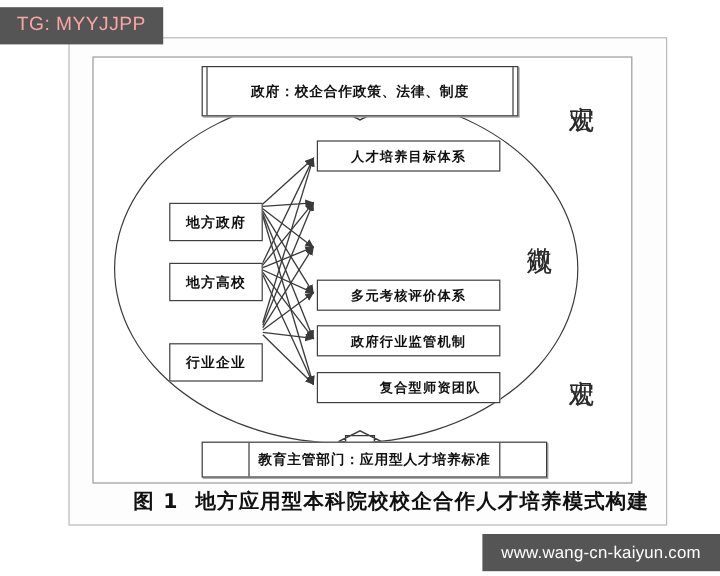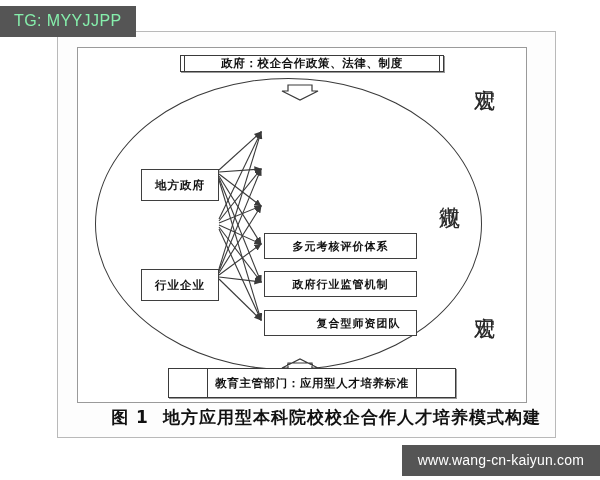--- a/index.html
+++ b/index.html
@@ -7,21 +7,21 @@
     width:600px;height:480px;
     background:#ffffff;
     font-family:"Liberation Sans","DejaVu Sans",sans-serif;
     position:relative;overflow:hidden;
   }
   #stage{position:absolute;left:0;top:0;width:600px;height:480px;background:#fff;}
 
   
   .tg-badge{
     position:absolute;left:0;top:6px;
-    background:#555555;color:#86efac;
+    background:#555555;color:#fca5a5;
     font-size:16px;letter-spacing:.4px;
     padding:6px 14px 7px 14px;
     font-family:"Liberation Sans","DejaVu Sans",sans-serif;
     z-index:40;white-space:nowrap;
   }
 
   
   .watermark{
     position:absolute;right:0;bottom:4px;
     background:#555555;color:#ffffff;
@@ -64,28 +64,28 @@
     box-shadow:1px 1px 0 #999;
   }
   .banner .cell-pad{width:38px;border-right:1.4px solid #3a3a3a;}
   .banner .cell-pad.right{border-right:none;border-left:1.4px solid #3a3a3a;}
   .banner .cell-main{
     flex:1;display:flex;align-items:center;justify-content:center;
     font-family:"DejaVu Sans","Liberation Sans",sans-serif;
     font-weight:bold;font-size:11.5px;color:#111;letter-spacing:.6px;
     white-space:nowrap;
   }
-  #banner-top{left:180px;top:55px;width:264px;height:17px;gap:36px;}
+  #banner-top{left:168px;top:55px;width:264px;height:42px;gap:36px;}
   #banner-bottom{left:168px;top:368px;width:288px;height:30px;}
 
   
   .left-bx{left:141px;width:78px;height:32px;font-size:11.5px;margin-top:12px;}
   #lb0{top:157px;}
   #lb1{top:207px;}
-  #lb2{top:257px;text-align:right;}
+  #lb2{top:274px;text-align:right;}
 
   
   .right-bx{left:264px;width:153px;height:26px;font-size:11px;}
   #rb0{top:117px;}
   #rb1{top:156px;}
   #rb2{top:195px;}
   #rb3{top:233px;}
   #rb4{top:271px;}
   #rb5{top:310px;padding-left:36px;}
 
@@ -162,22 +162,24 @@
     </g>
   </svg>
 
   <div class="banner" id="banner-top">
     <div class="cell-pad"></div>
     <div class="cell-main">政府：校企合作政策、法律、制度</div>
     <div class="cell-pad right"></div>
   </div>
 
   <div class="bx left-bx" id="lb0">地方政府</div>
+  <div class="bx left-bx" id="lb1">地方高校</div>
   <div class="bx left-bx" id="lb2">行业企业</div>
 
+  <div class="bx right-bx" id="rb0">人才培养目标体系</div>
   <div class="bx right-bx" id="rb3">多元考核评价体系</div>
   <div class="bx right-bx" id="rb4">政府行业监管机制</div>
   <div class="bx right-bx" id="rb5">复合型师资团队</div>
 
   <div class="banner" id="banner-bottom">
     <div class="cell-pad"></div>
     <div class="cell-main">教育主管部门：应用型人才培养标准</div>
     <div class="cell-pad right"></div>
   </div>
 

